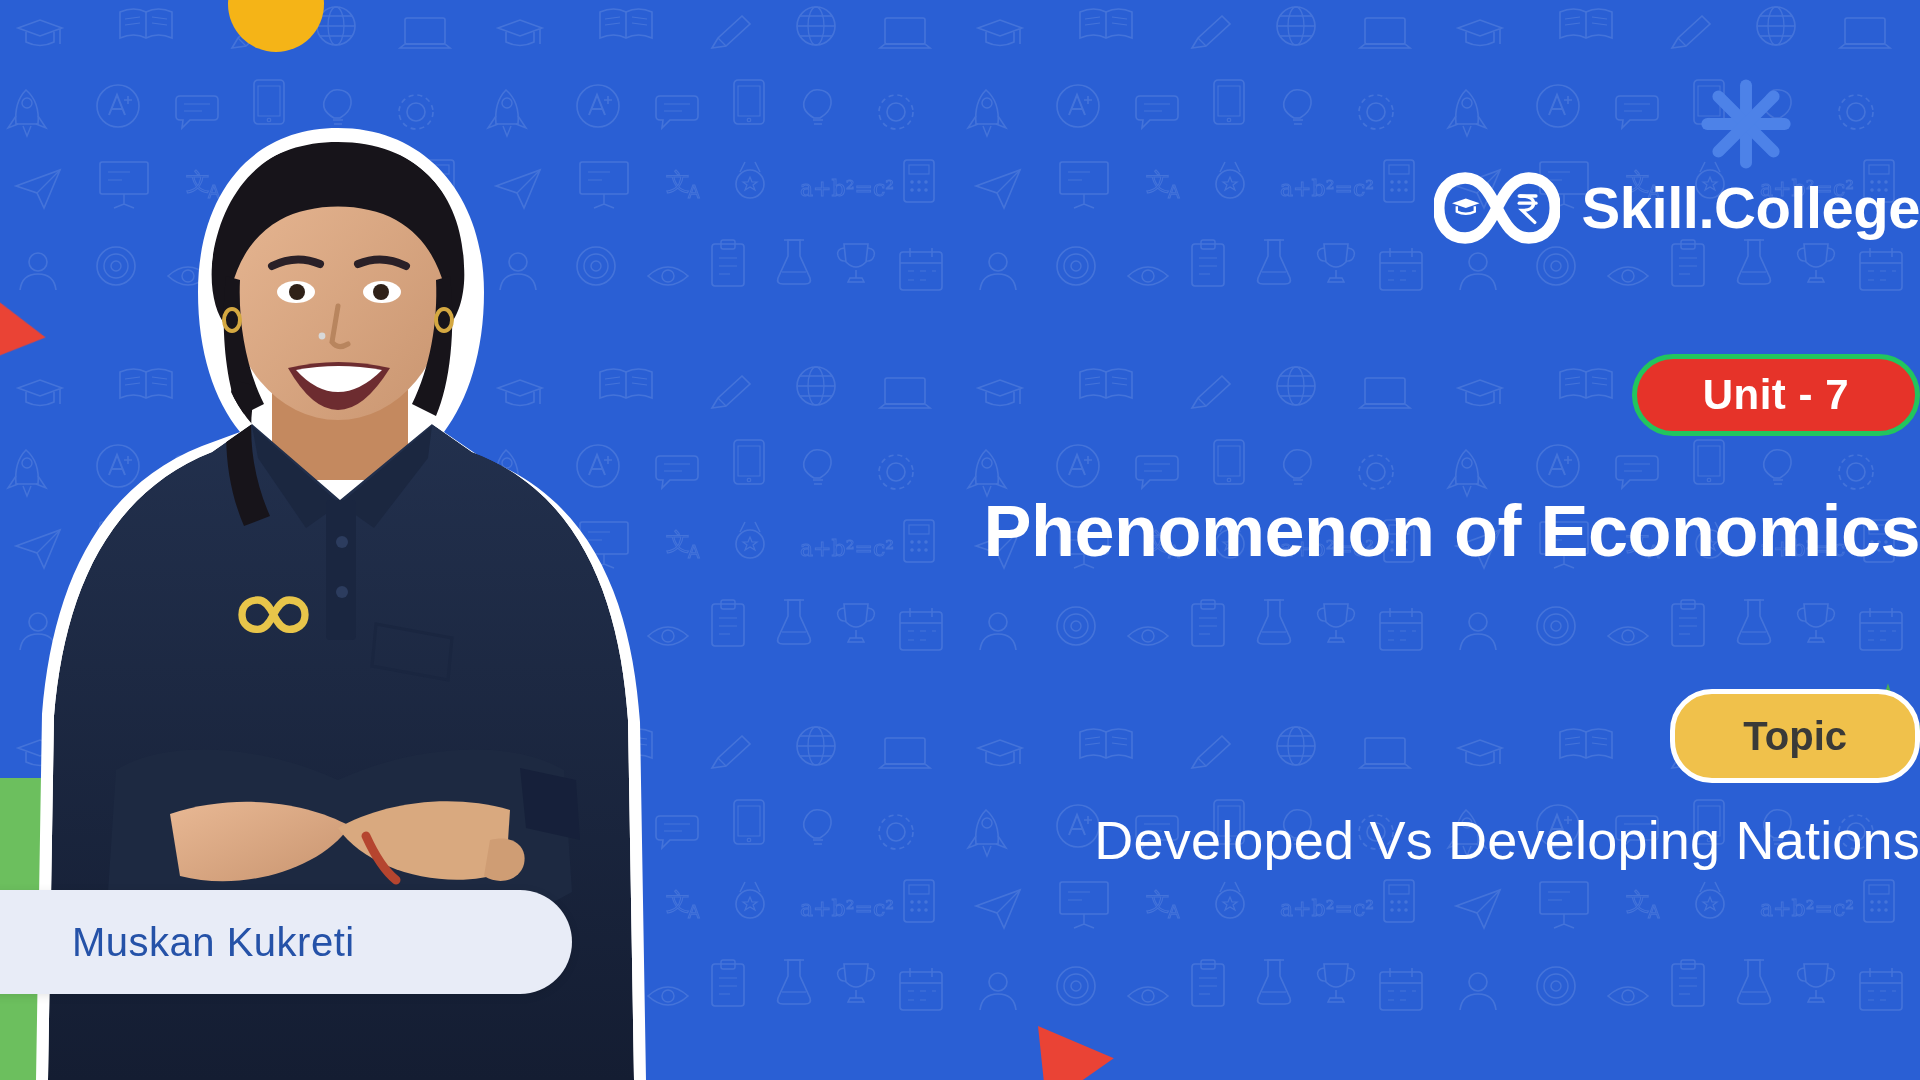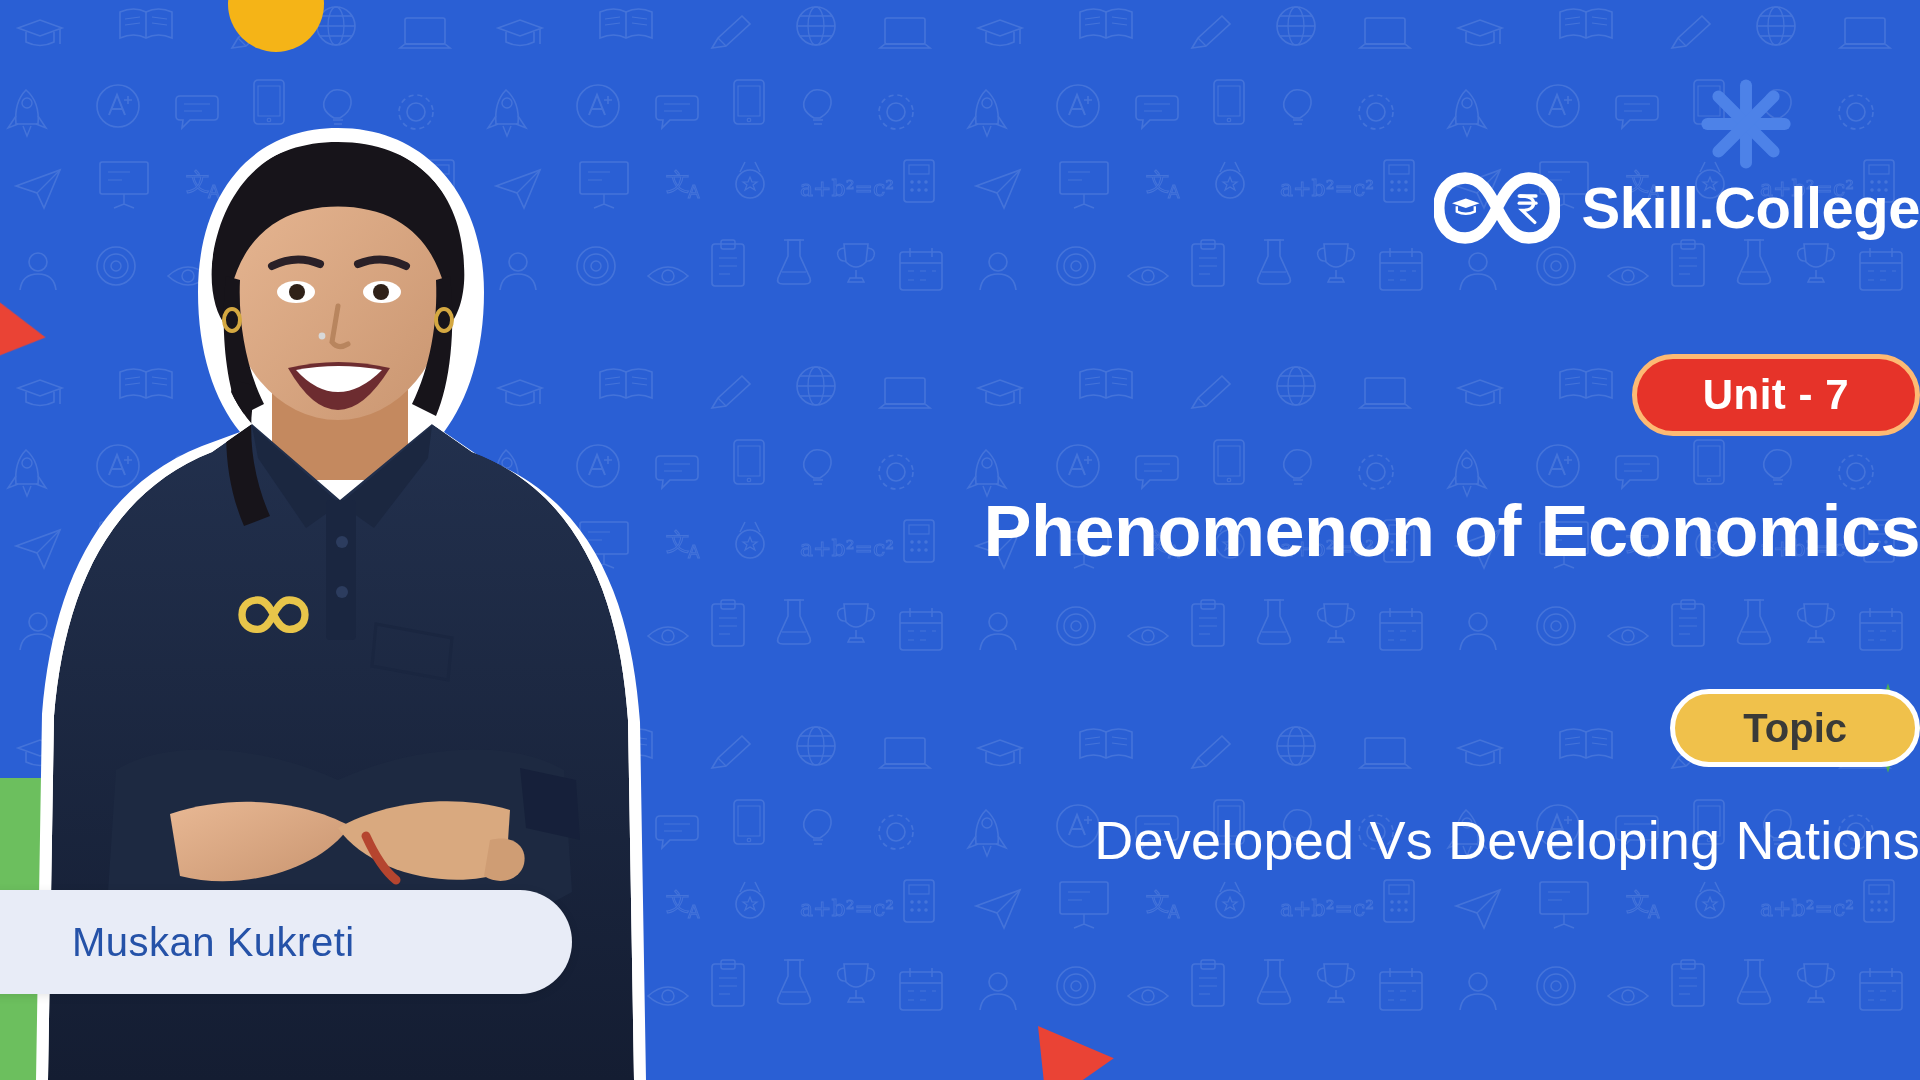--- a/index.html
+++ b/index.html
@@ -120,21 +120,21 @@
     font-size:58px;
     font-weight:bold;
     letter-spacing:-0.5px;
     line-height:1;
   }
 
   
   .unit-badge {
     margin-top:110px;
     background:#e63329;
-    border:5px solid #fdba74;
+    border:5px solid #22c55e;
     border-radius:46px;
     padding:12px 66px;
     color:#ffffff;
     font-size:42px;
     font-weight:bold;
     letter-spacing:0.5px;
     line-height:1.15;
   }
 
   
@@ -148,30 +148,30 @@
     line-height:1.1;
     white-space:nowrap;
   }
 
   
   .topic-badge {
     margin-top:118px;
     background:#f0c14b;
     border:5px solid #ffffff;
     border-radius:42px;
-    padding:11px 68px;
+    padding:19px 68px;
     color:#3a3a38;
     font-size:40px;
     font-weight:bold;
     line-height:1.15;
   }
 
   
   .subtitle {
-    margin-top:44px;
+    margin-top:28px;
     color:#ffffff;
     font-size:54px;
     font-weight:400;
     letter-spacing:0.2px;
     text-align:center;
     line-height:1.1;
     white-space:nowrap;
   }
 </style>
 </head>

